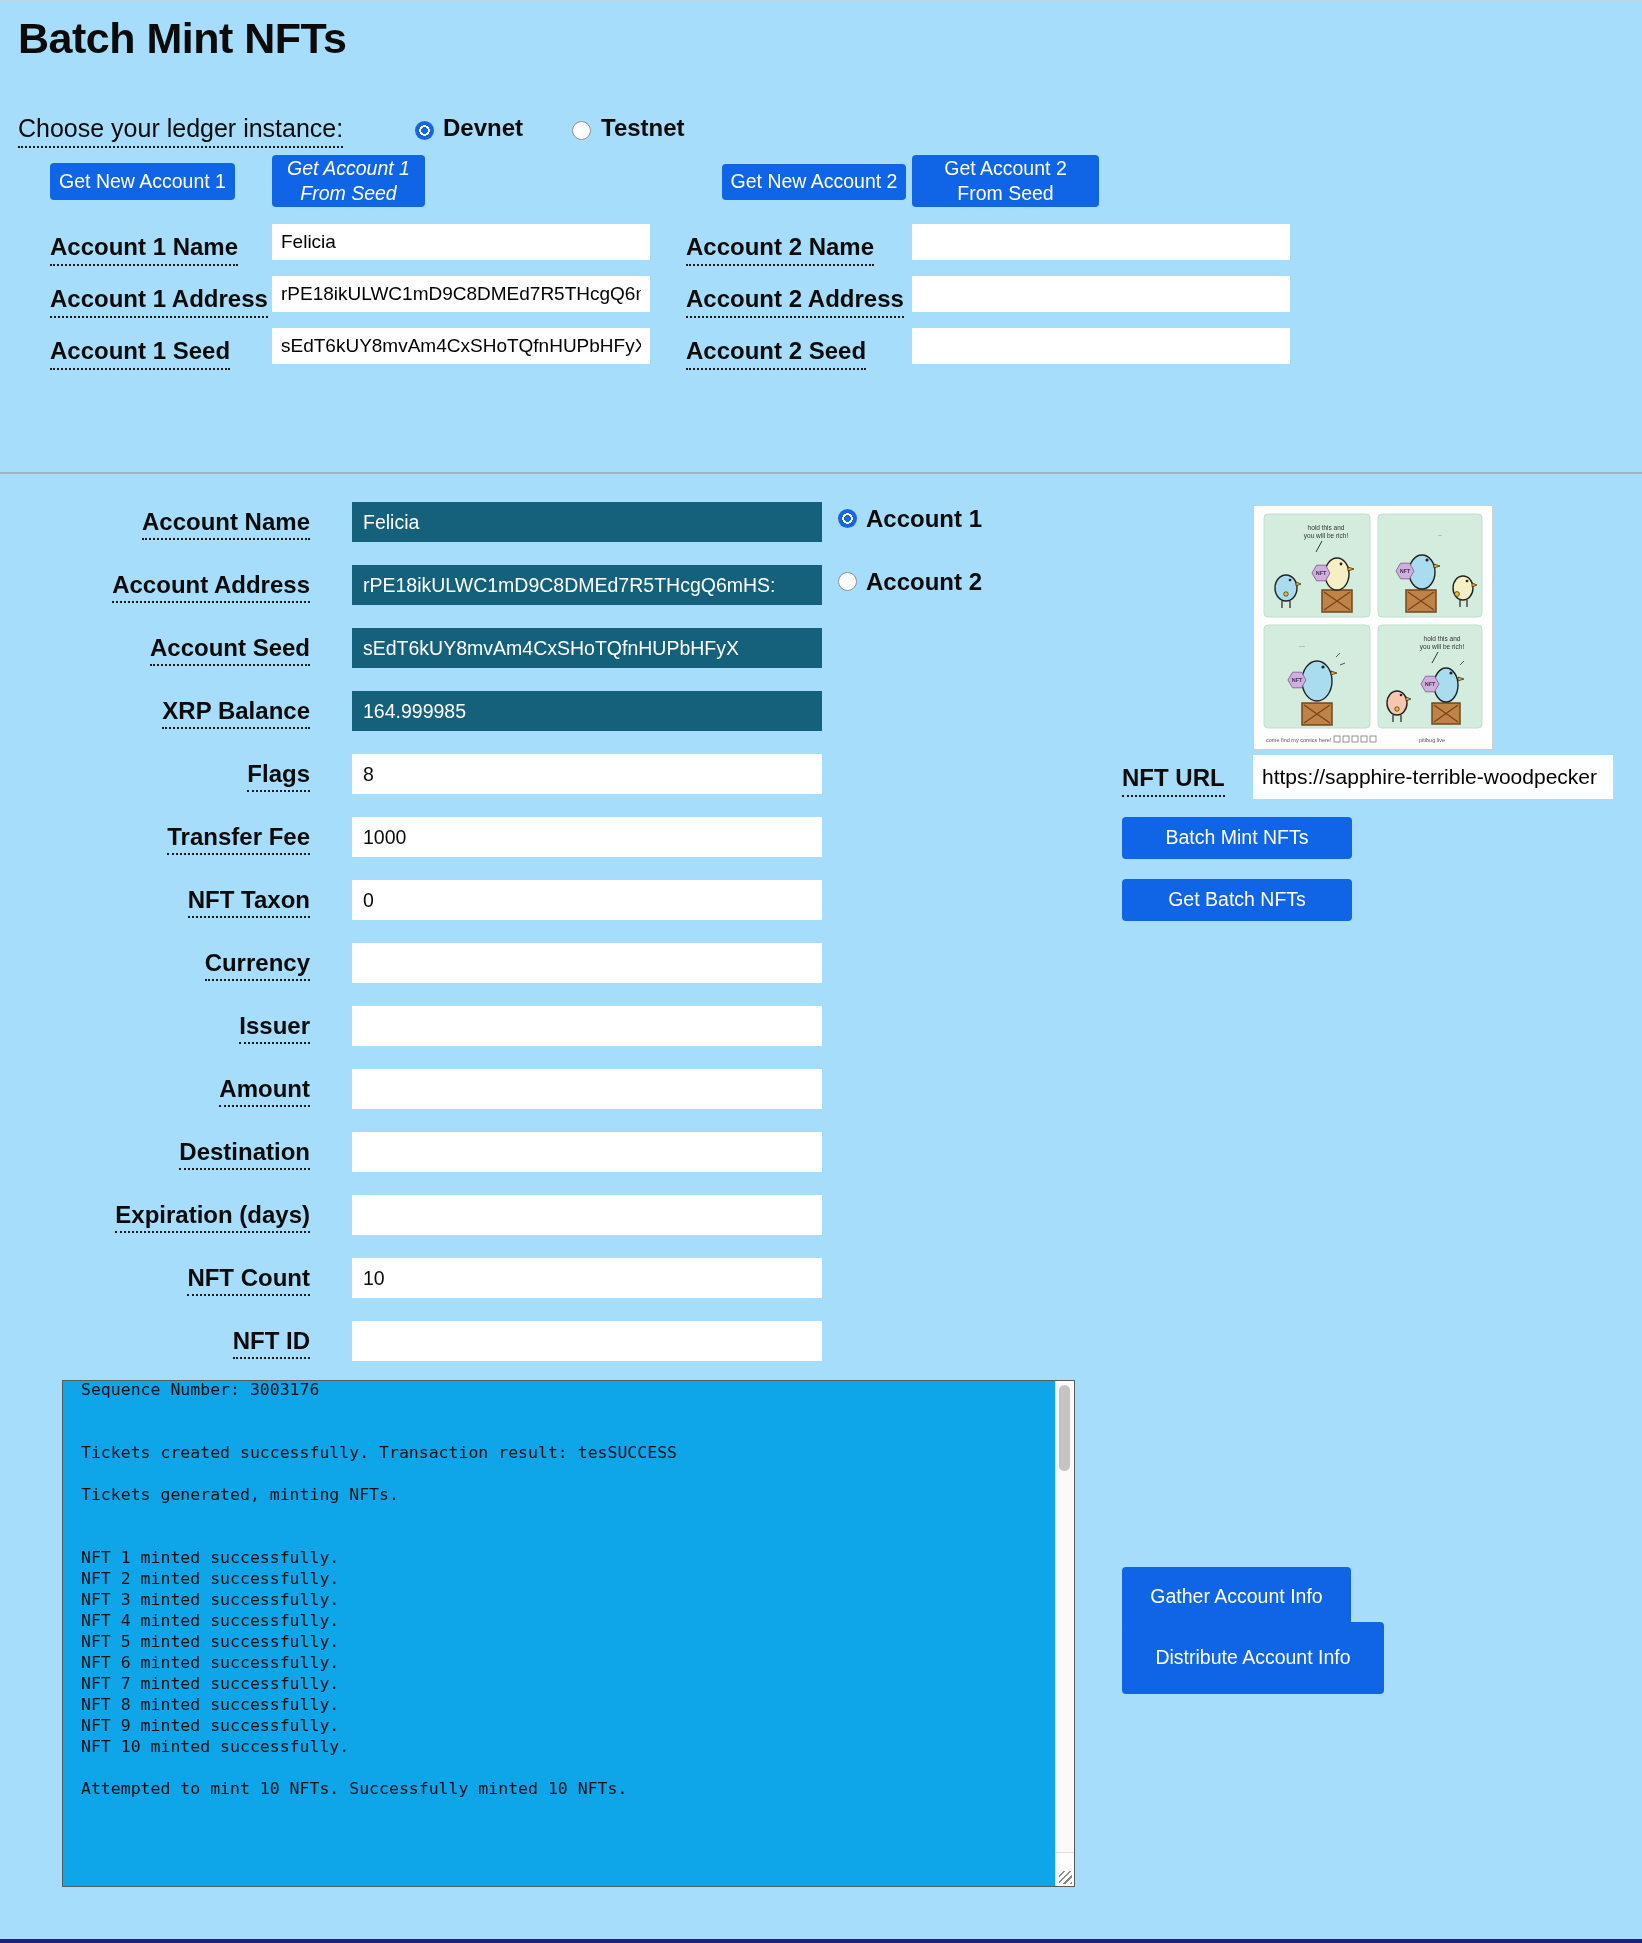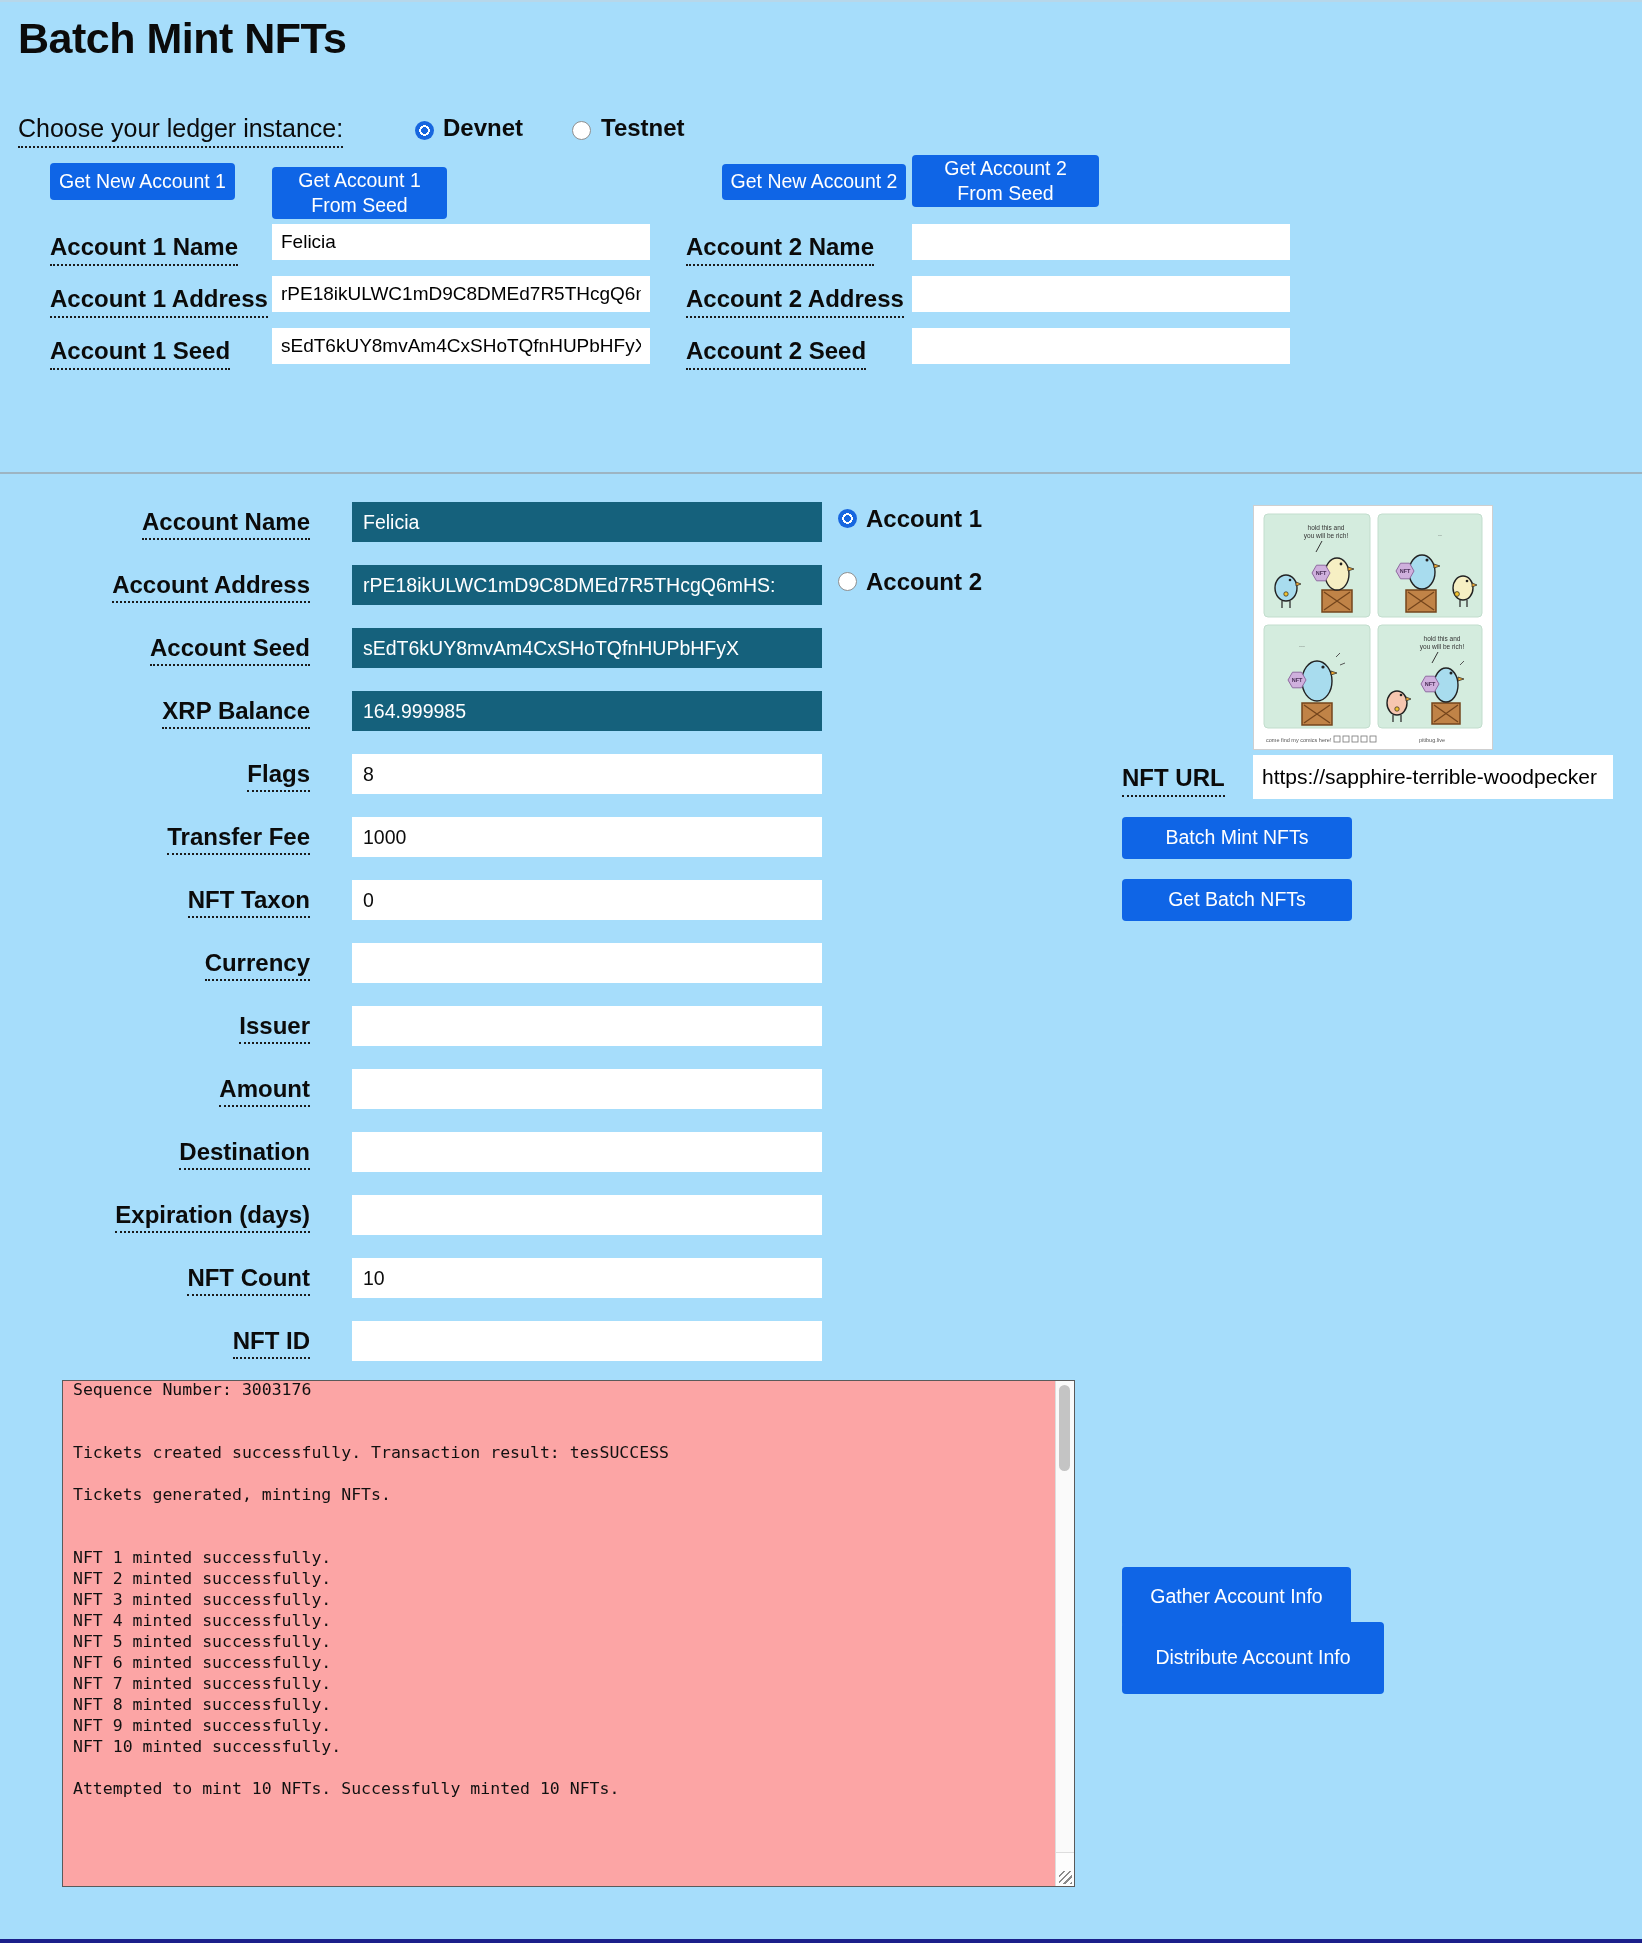--- a/index.html
+++ b/index.html
@@ -23,21 +23,21 @@
   
   #form-rows{left:0;top:500px;width:900px;}
   .frow{display:flex;align-items:center;height:40px;margin-bottom:23px;}
   .fl{width:310px;text-align:right;flex:0 0 310px;}
   .fv{margin-left:42px;width:470px;height:40px;line-height:40px;background:#fff;
       padding:0 11px;font-size:19.5px;box-sizing:border-box;overflow:hidden;white-space:nowrap;}
   .fv.teal{background:#15617c;color:#fff;}
   
   .comic{left:1253px;top:503px;width:240px;height:245px;background:#fff;border:1px solid #cfcfcf;}
   
-  .results{left:62px;top:1378px;width:1013px;height:507px;background:#fca5a5;border:1px solid #5a5a5a;}
+  .results{left:62px;top:1378px;width:1013px;height:507px;background:#0ea5e9;border:1px solid #5a5a5a;padding-left:8px;}
   .results pre{margin:-10px 0 0 0;padding:8px 30px 8px 10px;font-family:"DejaVu Sans Mono",monospace;
       font-size:16.5px;line-height:21px;color:#111;white-space:pre;overflow:hidden;height:100%;box-sizing:border-box;}
   .sb-track{position:absolute;top:0;right:0;width:18px;height:472px;background:#fafafa;border-left:1px solid #ddd;}
   .sb-thumb{position:absolute;top:4px;left:3px;width:11px;height:86px;background:#c4c4c4;border-radius:6px;}
   .sb-corner{position:absolute;right:0;bottom:0;width:18px;height:33px;background:#fdfdfd;border-left:1px solid #ddd;border-top:1px solid #ddd;}
   .grip{position:absolute;right:2px;bottom:2px;width:13px;height:13px;
         background:repeating-linear-gradient(135deg,transparent 0 3px,#8a8a8a 3px 4.5px);cursor:nwse-resize;}
   .bottom-strip{left:0;top:1937px;width:1642px;height:6px;background:#1b1f8a;}
   svg text{font-family:"Liberation Sans",sans-serif;}
 </style>
@@ -48,21 +48,21 @@
 
   <div class="abs title" style="left:18px;top:12px;">Batch Mint NFTs</div>
 
   <span class="abs ledger-lbl dotted" style="left:18px;top:112px;">Choose your ledger instance:</span>
   <span class="abs radio checked" style="left:415px;top:119px;"></span>
   <span class="abs lbl" style="left:443px;top:112px;">Devnet</span>
   <span class="abs radio" style="left:572px;top:119px;"></span>
   <span class="abs lbl" style="left:601px;top:112px;">Testnet</span>
 
   <div class="abs btn" style="left:50px;top:161px;width:185px;height:37px;">Get New Account 1</div>
-  <div class="abs btn" style="left:272px;top:165px;width:175px;height:52px;">Get Account 1 From Seed</div>
+  <div class="abs btn" style="left:272px;top:153px;width:153px;height:52px;font-style:italic;">Get Account 1 From Seed</div>
   <div class="abs btn" style="left:686px;top:162px;width:184px;height:36px;margin-left:36px;">Get New Account 2</div>
   <div class="abs btn" style="left:912px;top:153px;width:187px;height:52px;">Get Account 2 From Seed</div>
 
   <span class="abs lbl dotted" style="left:50px;top:231px;">Account 1 Name</span>
   <input class="abs inp" style="left: 272px; top: 222px; width: 378px; height: 36px;" value="Felicia">
   <span class="abs lbl dotted" style="left:50px;top:283px;">Account 1 Address</span>
   <input class="abs inp" style="left: 272px; top: 274px; width: 378px; height: 36px;" value="rPE18ikULWC1mD9C8DMEd7R5THcgQ6mHS:">
   <span class="abs lbl dotted" style="left:50px;top:335px;">Account 1 Seed</span>
   <input class="abs inp" style="left: 272px; top: 326px; width: 378px; height: 36px;" value="sEdT6kUY8mvAm4CxSHoTQfnHUPbHFyX">
 

